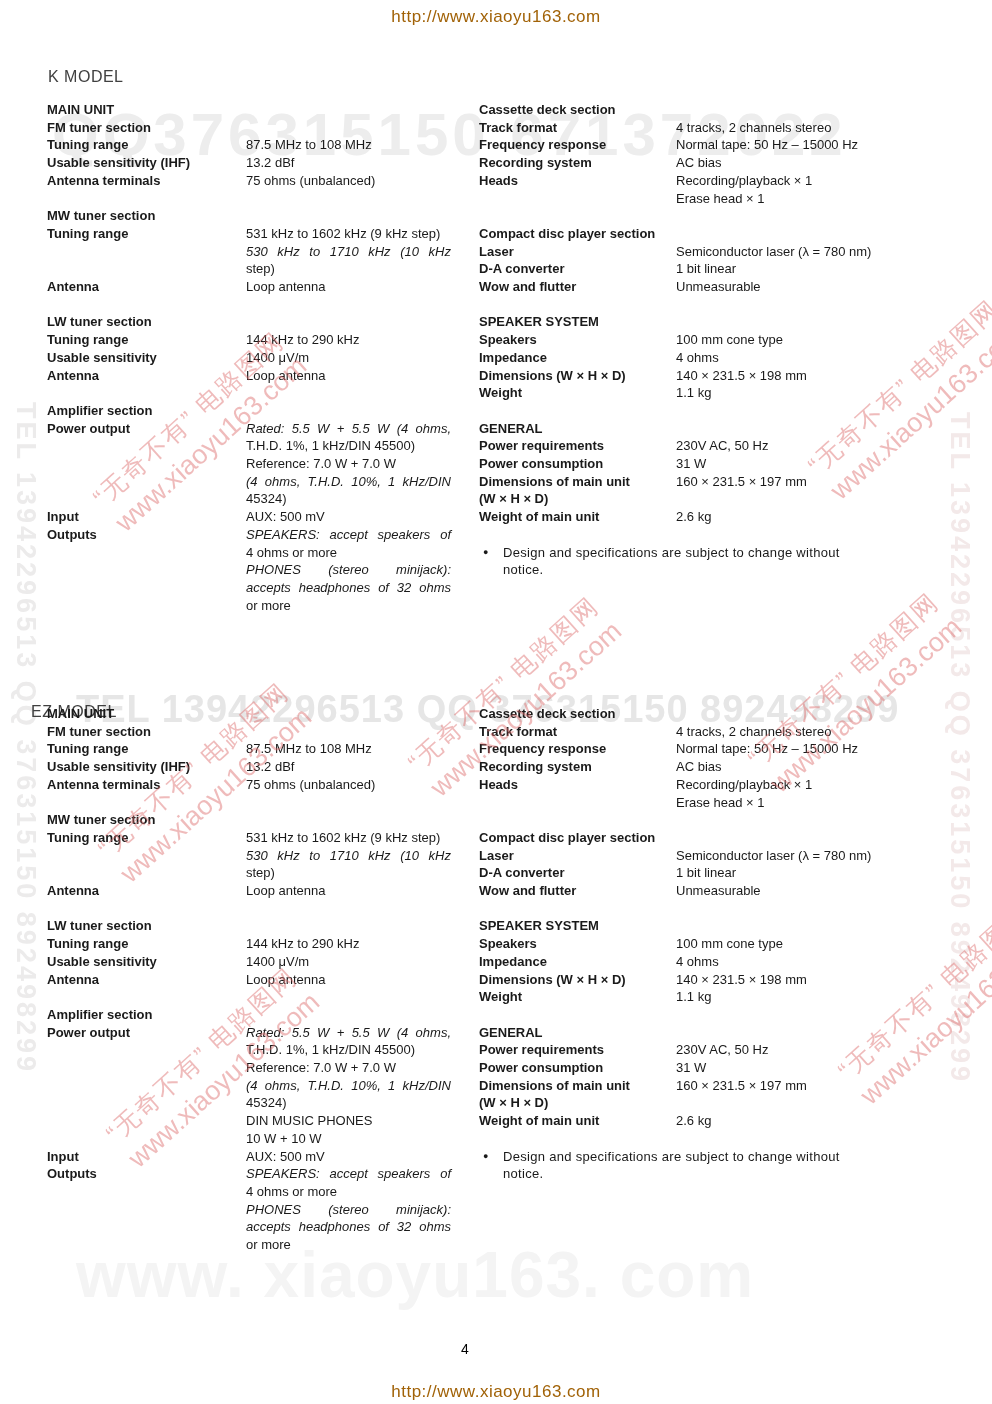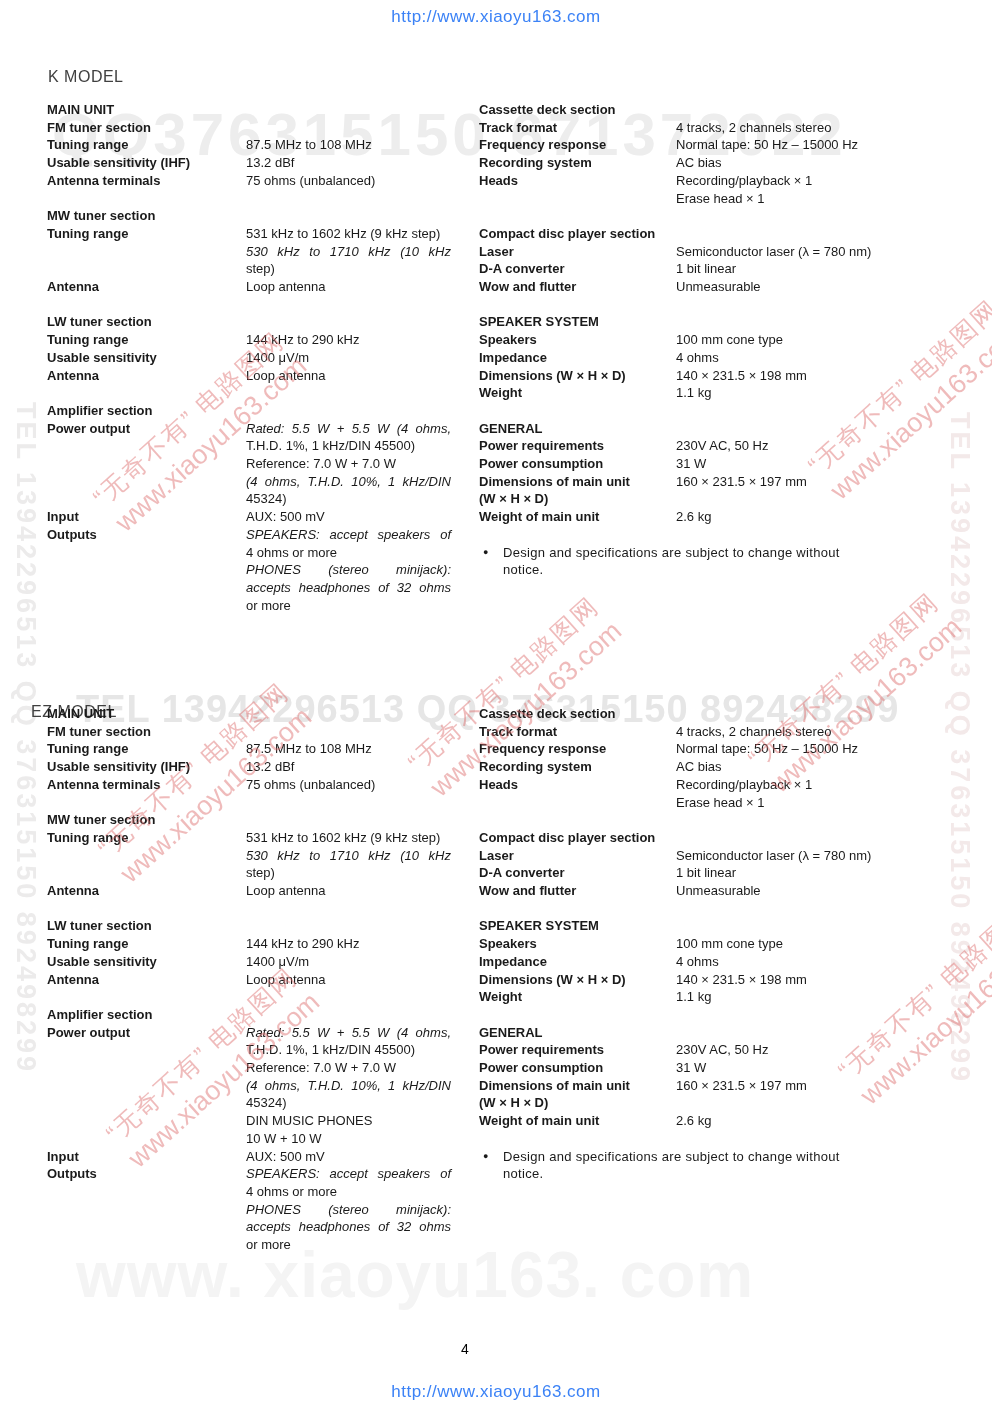--- a/index.html
+++ b/index.html
@@ -1,21 +1,21 @@
 <!DOCTYPE html>
 <html><head>
 <meta charset="utf-8">
 <style>
   html,body{margin:0;padding:0;background:#fff;}
   .page{position:relative;width:992px;height:1404px;background:#ffffff;overflow:hidden;
         font-family:"Liberation Sans","DejaVu Sans",sans-serif;color:#1a1a1a;}
 
   
   .wm{position:absolute;z-index:0;white-space:nowrap;user-select:none;}
-  .wm-url{left:0;right:0;text-align:center;font-size:17px;letter-spacing:.5px;color:#3b82f6;}
+  .wm-url{left:0;right:0;text-align:center;font-size:17px;letter-spacing:.5px;color:#a16207;}
   .wm-url.top{top:7px;}
   .wm-url.bottom{top:1382px;}
   .wm-qq-top{left:52px;top:100px;font-size:60px;font-weight:bold;letter-spacing:4px;color:#ededed;}
   .wm-tel-line{left:76px;top:688px;font-size:38px;font-weight:bold;letter-spacing:1px;color:#e6e6e6;}
   .wm-edge{writing-mode:vertical-rl;font-size:27px;font-weight:bold;letter-spacing:3px;}
   .wm-edge.left{left:10px;top:402px;color:#ecebeb;}
   .wm-edge.right{left:944px;top:412px;color:#f3e9e9;}
   .wm-big-bottom{left:76px;top:1238px;font-size:64px;font-weight:bold;letter-spacing:1px;color:#f4f4f4;}
 
   

